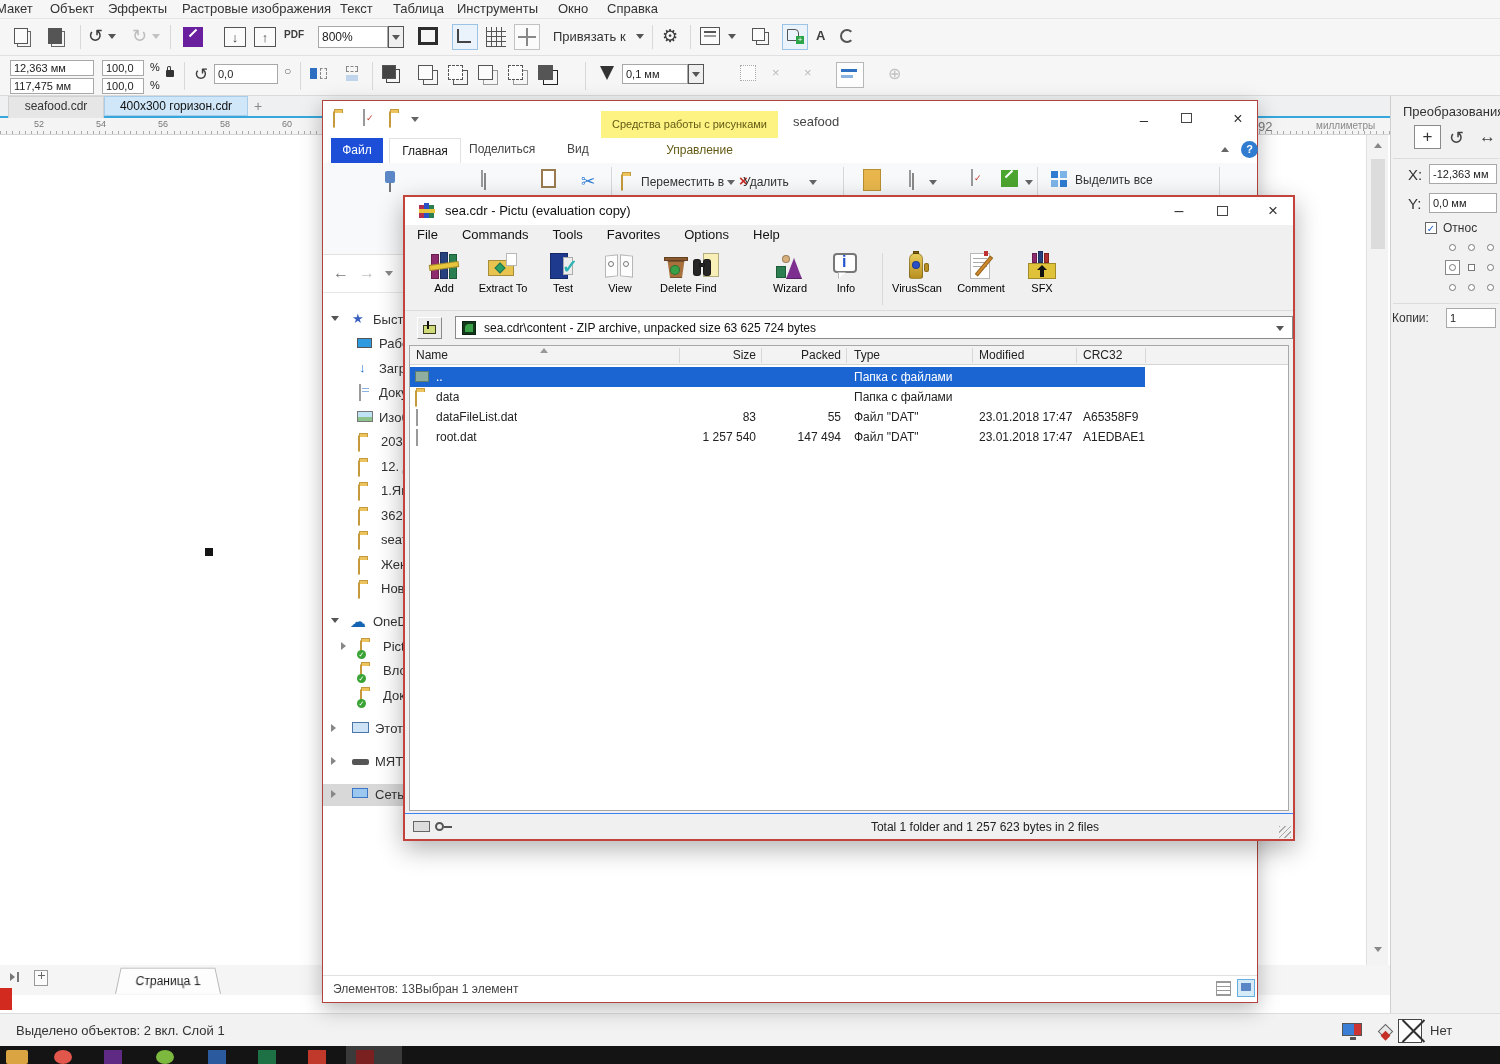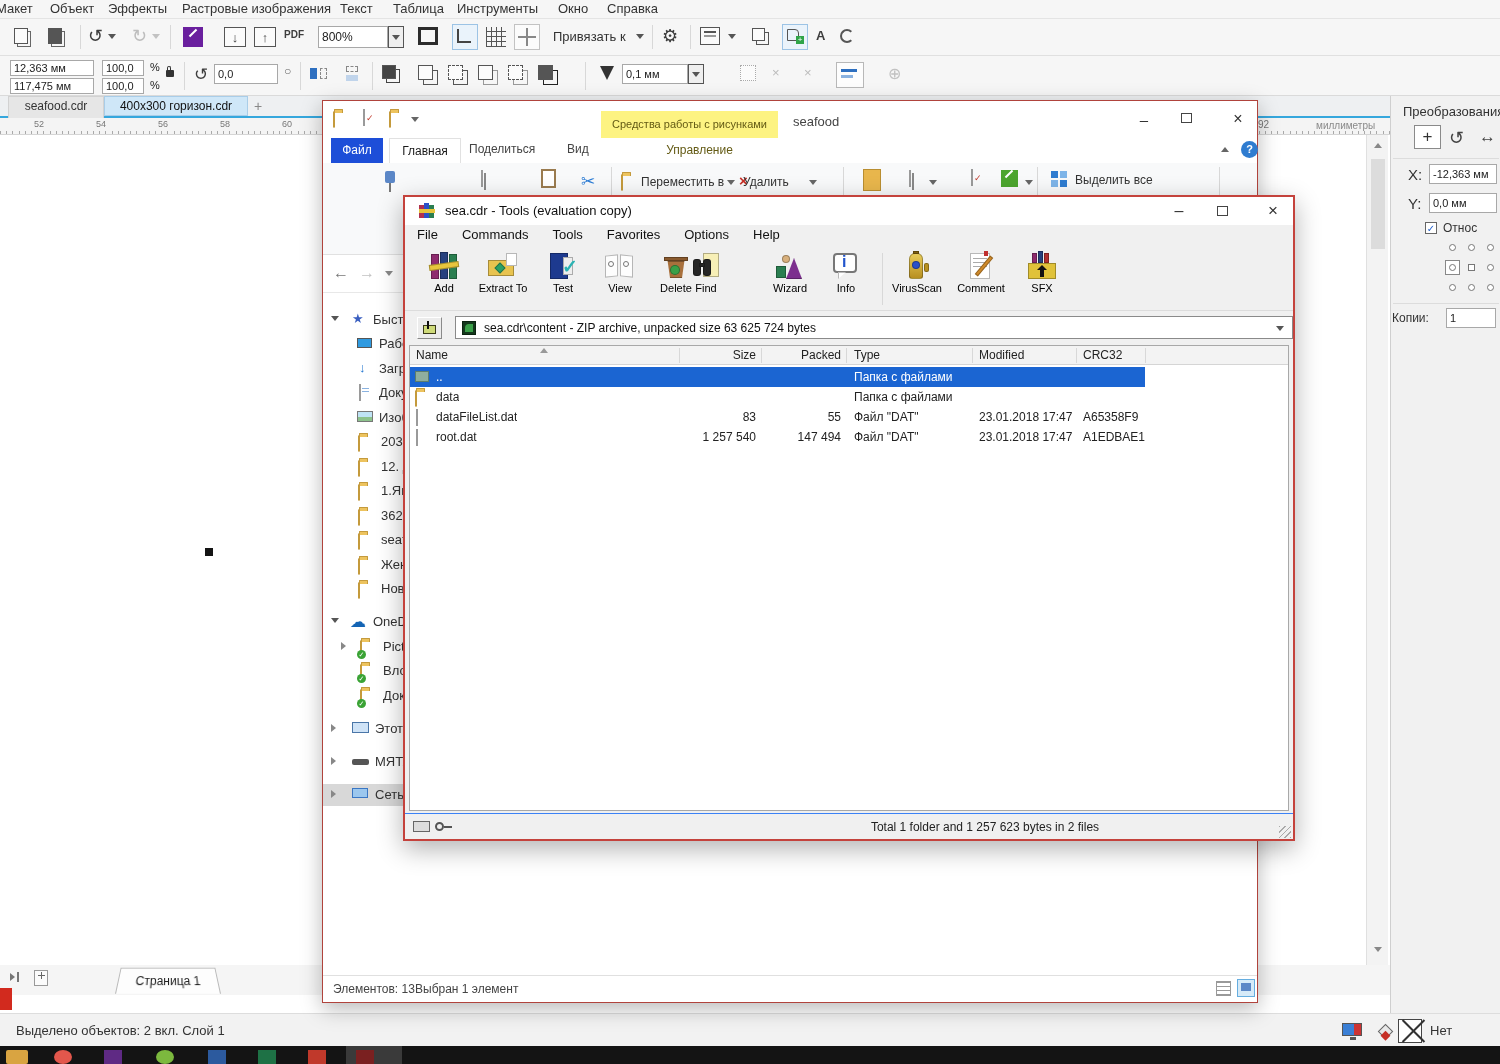--- a/index.html
+++ b/index.html
@@ -144,21 +144,21 @@
     <span class="a" style="left:104px;top:0;width:144px;height:20px;background:#cfe7f8;border:1px solid #a9cde8;text-align:center;line-height:19px;font-size:12px;color:#111">400x300 горизон.cdr</span>
     <span class="gicon" style="left:254px;top:2px;font-size:14px;color:#888">+</span>
   </div>
 
   <div class="a" style="left:0;top:118px;width:1390px;height:17px;background:#f4f4f4;border-bottom:1px solid #d5d5d5;background-image:repeating-linear-gradient(90deg,#a9a9a9 0 1px,transparent 1px 6.2px);background-size:100% 4px;background-position:0 13px;background-repeat:no-repeat">
     <span class="a" style="left:34px;top:1px;font-size:9px;color:#777">52</span>
     <span class="a" style="left:96px;top:1px;font-size:9px;color:#777">54</span>
     <span class="a" style="left:158px;top:1px;font-size:9px;color:#777">56</span>
     <span class="a" style="left:220px;top:1px;font-size:9px;color:#777">58</span>
     <span class="a" style="left:282px;top:1px;font-size:9px;color:#777">60</span>
-    <span class="a" style="left:1258px;top:1px;font-size:10px;color:#777">92</span>
+    <span class="a" style="left:1258px;top:1px;font-size:13px;color:#777">92</span>
     <span class="a" style="left:1316px;top:2px;font-size:10px;color:#8a8a8a">миллиметры</span>
   </div>
 
   <div class="a" style="left:0;top:135px;width:1368px;height:830px;background:#fff">
     <span class="a" style="left:205px;top:413px;width:8px;height:8px;background:#141414"></span>
   </div>
 
   <div class="a" style="left:1366px;top:135px;width:22px;height:830px;background:#f3f3f3;border-left:1px solid #e0e0e0">
     <span class="tri-up a" style="left:7px;top:8px"></span>
     <span class="a" style="left:4px;top:24px;width:14px;height:90px;background:#dcdcdc"></span>
@@ -367,21 +367,21 @@
 
   <div class="a" style="left:403px;top:195px;width:892px;height:646px;background:#f0f0f0;border:2px solid #c4423c;box-shadow:0 8px 24px rgba(0,0,0,.3);z-index:20">
 
     <div class="a" style="left:0;top:0;width:888px;height:28px;background:#fff">
       <span class="a" style="left:14px;top:6px;width:18px;height:15px">
           <i class="a" style="position:absolute;left:0;top:2px;width:5px;height:13px;background:#b03050"></i>
           <i class="a" style="position:absolute;left:5px;top:0;width:5px;height:15px;background:#2a50c8"></i>
           <i class="a" style="position:absolute;left:10px;top:2px;width:5px;height:13px;background:#2a7e50"></i>
           <i class="a" style="position:absolute;left:0;top:6px;width:16px;height:4px;background:#e7c53c"></i>
         </span>
-      <span class="a" style="left:40px;top:6px;font-size:13px;color:#111">sea.cdr - Tools (evaluation copy)</span>
+      <span class="a" style="left:40px;top:6px;font-size:13px;color:#111">sea.cdr - Pictu (evaluation copy)</span>
       <span class="gicon" style="left:758px;top:2px;width:32px;height:24px;font-size:16px;color:#333">–</span>
       <span class="a" style="left:812px;top:9px;width:11px;height:10px;border:1px solid #444"></span>
       <span class="gicon" style="left:852px;top:2px;width:32px;height:24px;font-size:17px;color:#333">×</span>
     </div>
 
     <div class="a" style="left:0;top:28px;width:888px;height:22px;background:#f0f0f0;display:flex;gap:24px;padding-left:12px">
       <span class="mrow">File</span>
       <span class="mrow">Commands</span>
       <span class="mrow">Tools</span>
       <span class="mrow">Favorites</span>

